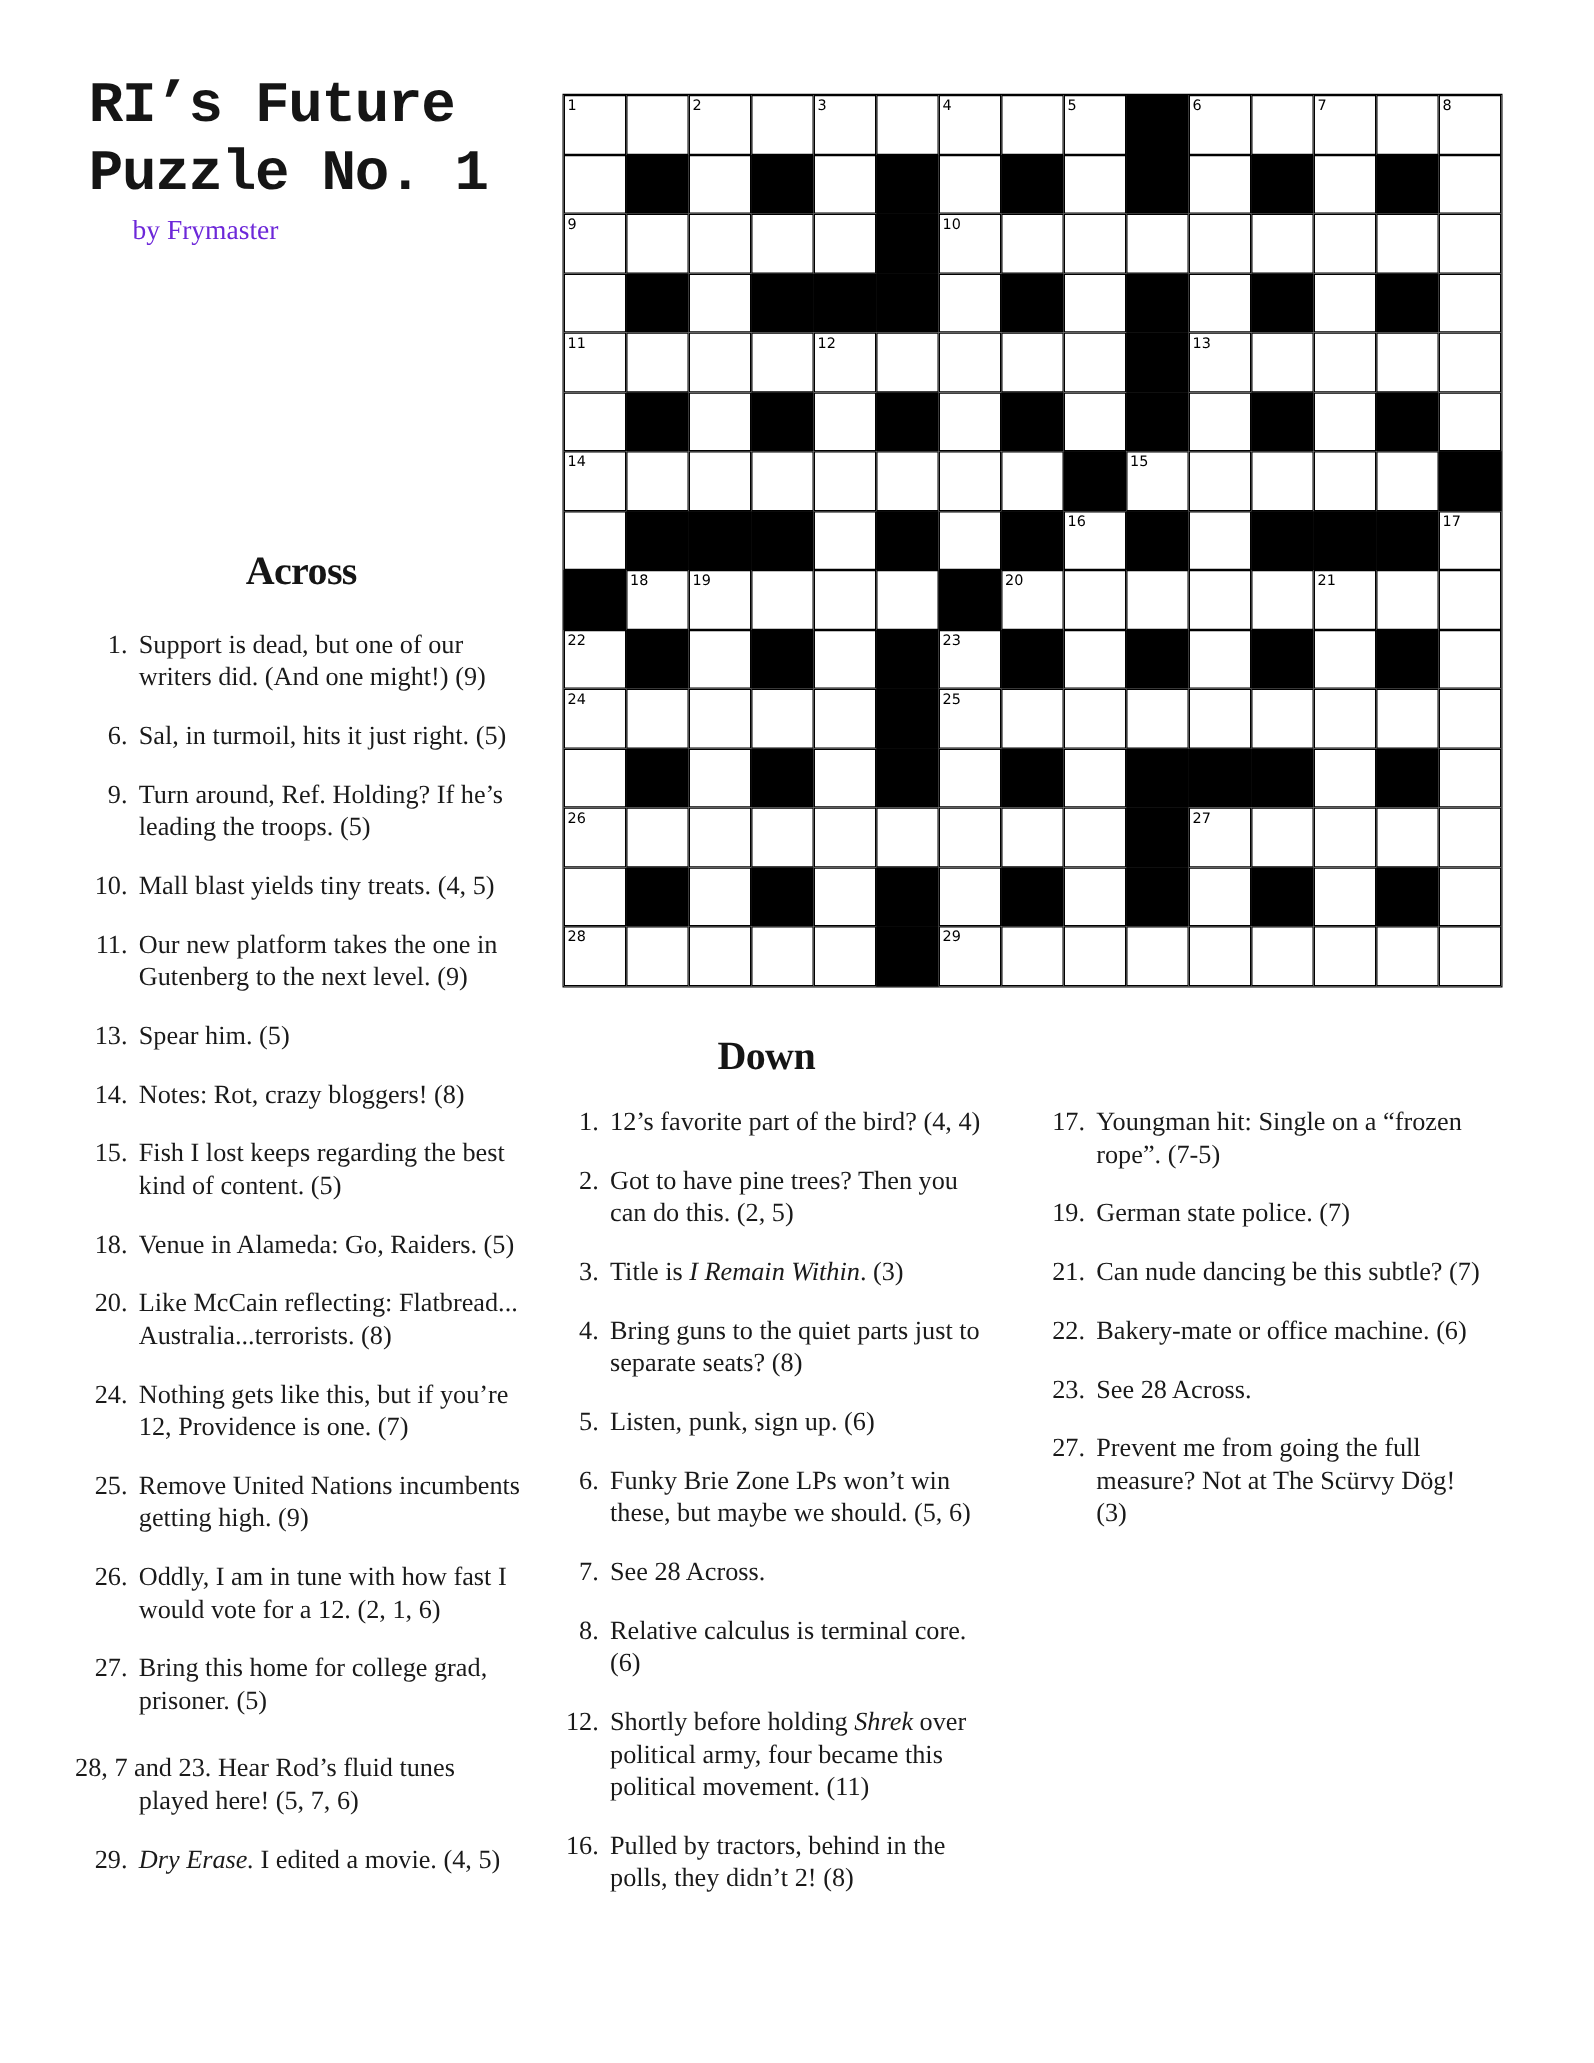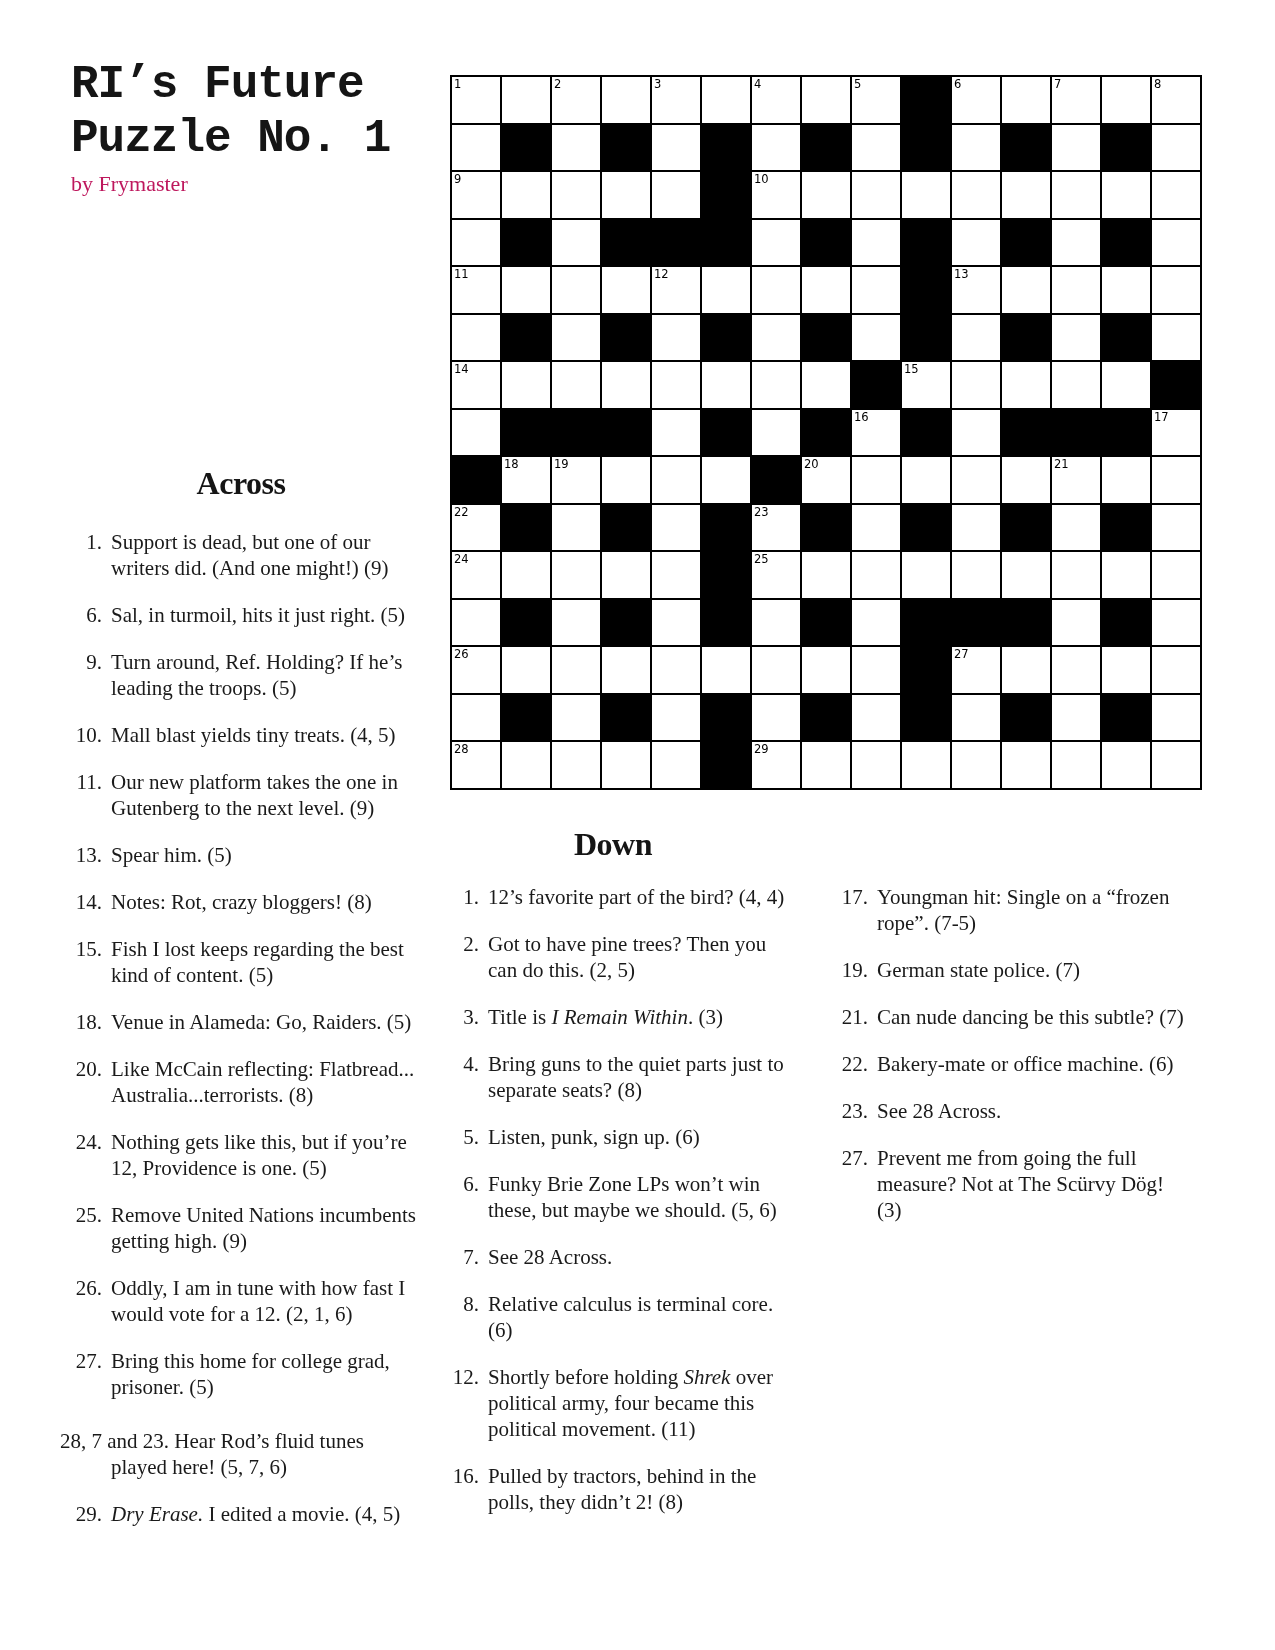--- a/index.html
+++ b/index.html
@@ -8,21 +8,21 @@
     font-family: "Liberation Serif", serif;
     color: #111111;
   }
 
   
   .title-block { position: absolute; left: 71px; top: 58px; width: 360px; }
   .title-line {
     font-size: 46px; font-weight: bold; line-height: 54px;
     letter-spacing: -1px; color: #151515; font-family: Liberation Mono, monospace;
   }
-  .byline { font-size: 22px; line-height: 28px; margin-top: 4px; color: #be185d; }
+  .byline { font-size: 22px; line-height: 28px; margin-top: 4px; color: #6d28d9; margin-left: 35px; }
 
   
   .grid {
     position: absolute; left: 450px; top: 75px;
     display: grid;
     grid-template-columns: repeat(15, 50px);
     grid-template-rows: repeat(15, 47.5px);
     border: 1.6px solid #000;
     background: #fff;
   }
@@ -35,21 +35,21 @@
     position: absolute; top: 0px; left: 2px;
     font-family: "DejaVu Sans", sans-serif;
     font-size: 11.5px; line-height: 14px; color: #000;
   }
 
   
   .section-heading {
     font-size: 32px; font-weight: bold; margin: 0; color: #151515;
     text-align: center; letter-spacing: -0.5px;
   }
-  .across-section { position: absolute; left: 60px; top: 465px; width: 362px; }
+  .across-section { position: absolute; left: 60px; top: 438px; width: 362px; }
   .across-section .section-heading { margin-bottom: 27px; }
   .down-heading { position: absolute; left: 437px; top: 826px; width: 352px; }
   .down-col1 { position: absolute; left: 437px; top: 884px; width: 356px; }
   .down-col2 { position: absolute; left: 826px; top: 884px; width: 364px; }
 
   .clue {
     display: flex; margin-bottom: 21px;
     font-size: 21px; line-height: 26px; color: #1a1a1a;
   }
   .clue .num { flex: 0 0 42px; text-align: right; margin-right: 9px; }
@@ -390,21 +390,21 @@
       <div class="clue">
         <span class="num">18.</span>
         <span class="txt"><span>Venue in Alameda: Go, Raiders. (5)</span></span>
       </div>
       <div class="clue">
         <span class="num">20.</span>
         <span class="txt"><span>Like McCain reflecting: Flatbread... Australia...terrorists.  (8)</span></span>
       </div>
       <div class="clue">
         <span class="num">24.</span>
-        <span class="txt"><span>Nothing gets like this, but if you’re 12, Providence is one. (5)</span></span>
+        <span class="txt"><span>Nothing gets like this, but if you’re 12, Providence is one. (7)</span></span>
       </div>
       <div class="clue">
         <span class="num">25.</span>
         <span class="txt"><span>Remove United Nations incumbents getting high. (9)</span></span>
       </div>
       <div class="clue">
         <span class="num">26.</span>
         <span class="txt"><span>Oddly, I am in tune with how fast I would vote for a 12. (2, 1, 6)</span></span>
       </div>
       <div class="clue">

